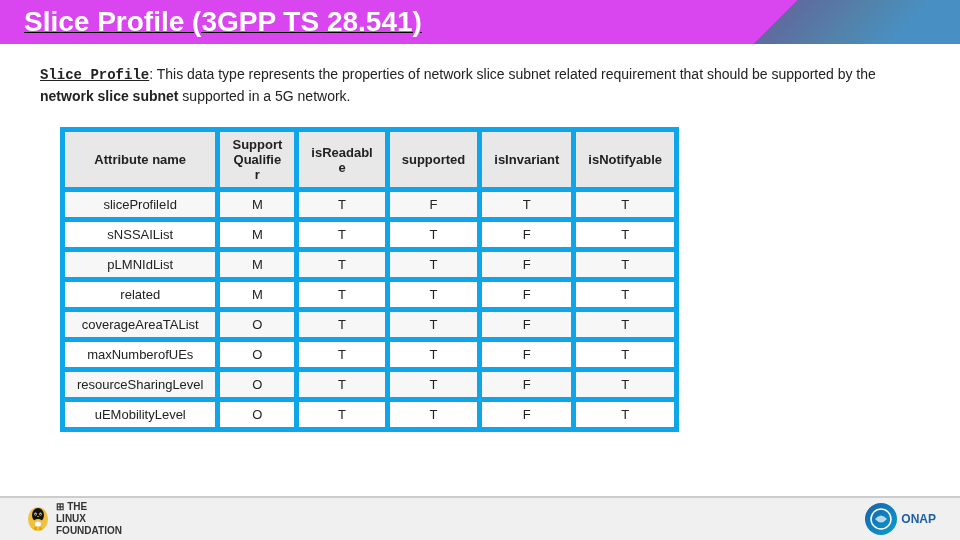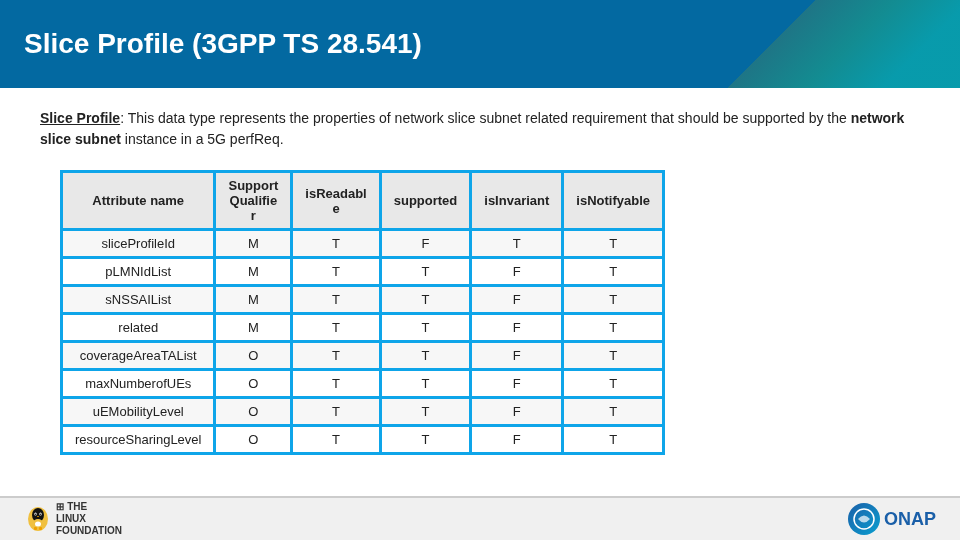--- a/index.html
+++ b/index.html
@@ -6,24 +6,25 @@
     body {
       font-family: Arial, sans-serif;
       background: #fff;
       width: 960px;
       height: 540px;
       overflow: hidden;
     }
 
     
     .header {
-      background: #0369a1;
-      padding: 28px 24px;
+      background: #d946ef;
+      padding: 6px 24px;
       position: relative;
       overflow: hidden;
+      text-decoration: underline;
     }
     .header::after {
       content: '';
       position: absolute;
       top: 0; right: 0;
       width: 300px; height: 100%;
       background: linear-gradient(135deg, transparent 40%, #2a7a7a 40%, #1a9a8a 60%, #0ab0b0 80%);
       opacity: 0.7;
     }
     .header-title {
@@ -41,36 +42,37 @@
 
     .description {
       font-size: 14px;
       color: #222;
       margin-bottom: 20px;
       line-height: 1.5;
     }
     .description strong {
       font-weight: bold;
       text-decoration: underline;
+      font-family: Liberation Mono, monospace;
     }
     .description b {
       font-weight: bold;
     }
 
     
     .table-wrapper {
       margin-left: 20px;
     }
     table {
       border-collapse: collapse;
       font-size: 13px;
       color: #222;
     }
     th, td {
-      border: 3px solid #0ea5e9;
+      border: 5px solid #0ea5e9;
       padding: 5px 12px;
       text-align: center;
     }
     th {
       background: #e8e8e8;
       font-weight: bold;
       vertical-align: middle;
     }
     td:first-child {
       text-align: center;
@@ -129,35 +131,35 @@
       border-radius: 50%;
       background: linear-gradient(135deg, #1a5fa8, #0a9fd0);
       display: flex;
       align-items: center;
       justify-content: center;
       color: white;
       font-size: 8px;
       font-weight: bold;
     }
     .onap-text {
-      font-size: 18px;
+      font-size: 12px;
       font-weight: bold;
       color: #1a5fa8;
     }
   </style>
 </head>
 <body>
 
 <div class="header">
   <span class="header-title">Slice Profile (3GPP TS 28.541)</span>
 </div>
 
 <div class="content">
   <p class="description">
-    <strong>Slice Profile</strong><span>: This data type represents the properties of network slice subnet related requirement that should be supported by the </span><b>network slice subnet</b><span> instance in a 5G perfReq.</span>
+    <strong>Slice Profile</strong><span>: This data type represents the properties of network slice subnet related requirement that should be supported by the </span><b>network slice subnet</b><span> supported in a 5G network.</span>
   </p>
 
   <div class="table-wrapper">
     <table>
       <thead>
         <tr>
           <th>Attribute name</th>
           <th>Support<br>Qualifie<br>r</th>
           <th>isReadabl<br>e</th>
           <th>supported</th>
@@ -168,36 +170,36 @@
       <tbody id="table-body">
       <tr>
             <td>sliceProfileId</td>
             <td>M</td>
             <td>T</td>
             <td>F</td>
             <td>T</td>
             <td>T</td>
           </tr>
           <tr>
+            <td>sNSSAIList</td>
+            <td>M</td>
+            <td>T</td>
+            <td>T</td>
+            <td>F</td>
+            <td>T</td>
+          </tr>
+          <tr>
             <td>pLMNIdList</td>
             <td>M</td>
             <td>T</td>
             <td>T</td>
             <td>F</td>
             <td>T</td>
           </tr>
           <tr>
-            <td>sNSSAIList</td>
-            <td>M</td>
-            <td>T</td>
-            <td>T</td>
-            <td>F</td>
-            <td>T</td>
-          </tr>
-          <tr>
             <td>related</td>
             <td>M</td>
             <td>T</td>
             <td>T</td>
             <td>F</td>
             <td>T</td>
           </tr>
           <tr>
             <td>coverageAreaTAList</td>
             <td>O</td>
@@ -208,29 +210,29 @@
           </tr>
           <tr>
             <td>maxNumberofUEs</td>
             <td>O</td>
             <td>T</td>
             <td>T</td>
             <td>F</td>
             <td>T</td>
           </tr>
           <tr>
+            <td>resourceSharingLevel</td>
+            <td>O</td>
+            <td>T</td>
+            <td>T</td>
+            <td>F</td>
+            <td>T</td>
+          </tr>
+          <tr>
             <td>uEMobilityLevel</td>
-            <td>O</td>
-            <td>T</td>
-            <td>T</td>
-            <td>F</td>
-            <td>T</td>
-          </tr>
-          <tr>
-            <td>resourceSharingLevel</td>
             <td>O</td>
             <td>T</td>
             <td>T</td>
             <td>F</td>
             <td>T</td>
           </tr>
         </tbody>
     </table>
   </div>
 </div>

